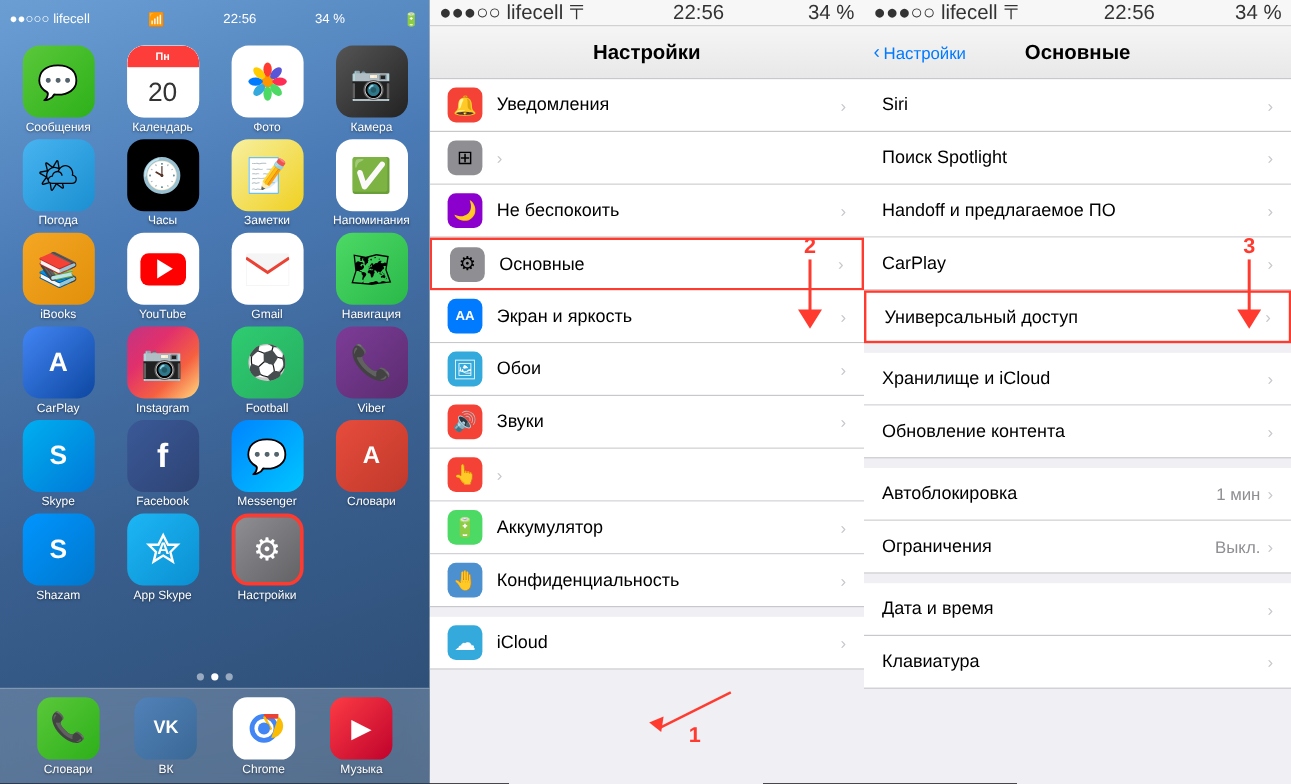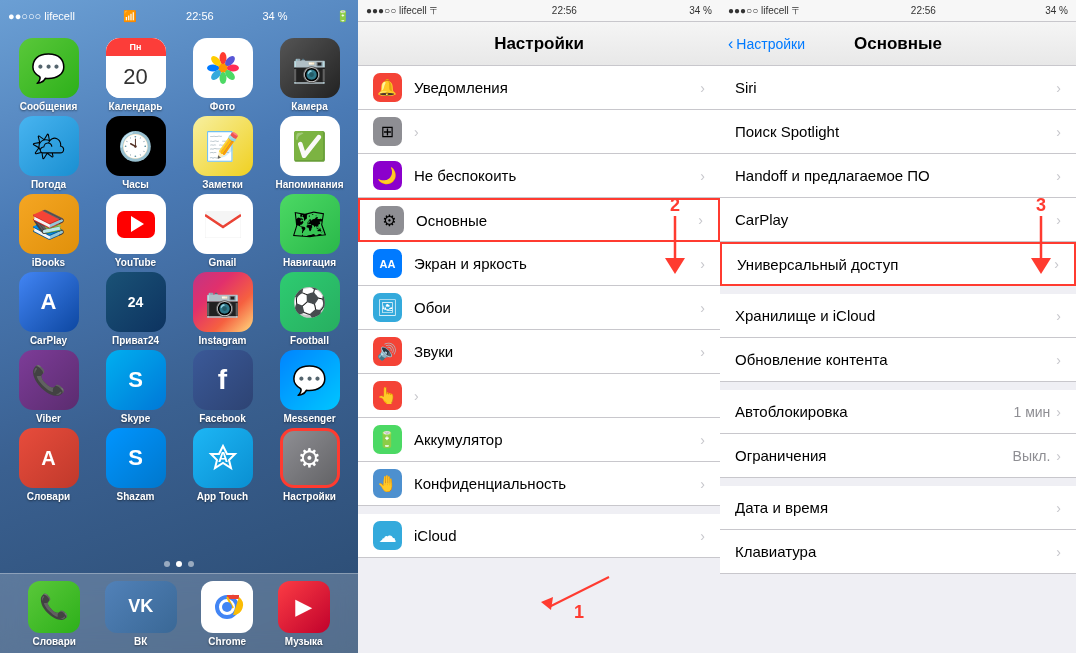--- a/index.html
+++ b/index.html
@@ -82,21 +82,20 @@
       overflow: hidden;
       flex-shrink: 0;
     }
 
     .app-label {
       font-size: 10px;
       color: #fff;
       text-align: center;
       text-shadow: 0 1px 2px rgba(0,0,0,0.5);
       line-height: 1.1;
-      font-weight: bold;
     }
 
     
     .icon-messages { background: linear-gradient(135deg, #5ac83a, #2db01a); }
     .icon-calendar { background: #fff; color: #333; }
     .icon-photos { background: #fff; }
     .icon-camera { background: linear-gradient(135deg, #555, #222); }
     .icon-weather { background: linear-gradient(135deg, #48b4f0, #1a8fd1); }
     .icon-clock { background: #000; }
     .icon-notes { background: linear-gradient(135deg, #f7f0a0, #f0d020); }
@@ -157,21 +156,21 @@
     .phone2 { width: 362px; }
     .phone3 { width: 356px; }
 
     .ios-header {
       height: 22px;
       background: #f7f7f7;
       display: flex;
       align-items: center;
       justify-content: space-between;
       padding: 0 8px;
-      font-size: 10px;
+      font-size: 17px;
       color: #333;
       border-bottom: 0.5px solid #c8c7cc;
     }
 
     .settings-nav {
       height: 44px;
       background: linear-gradient(180deg, #f5f5f5, #e8e8e8);
       border-bottom: 0.5px solid #c8c7cc;
       display: flex;
       align-items: center;
@@ -257,21 +256,21 @@
     .si-sounds { background: #f44336; }
     .si-touchid { background: #f44336; }
     .si-battery { background: #4cd964; }
     .si-privacy { background: #4d90cf; }
     .si-icloud { background: #34aadc; }
 
     
     .calendar-icon-inner {
       width: 60px;
       height: 60px;
-      border-radius: 4px;
+      border-radius: 14px;
       background: #fff;
       display: flex;
       flex-direction: column;
       overflow: hidden;
     }
     .cal-top {
       background: #fc3d39;
       height: 18px;
       display: flex;
       align-items: center;
@@ -383,24 +382,20 @@
       <div class="app-item">
         <div class="app-icon icon-navigation">🗺</div>
         <span class="app-label">Навигация</span>
       </div>
 
       <div class="app-item">
         <div class="app-icon icon-adsense" style="color:#fff;font-weight:bold;font-size:22px;">A</div>
         <span class="app-label">CarPlay</span>
       </div>
       <div class="app-item">
-        <div class="app-icon icon-privat24" style="color:#fff;font-weight:bold;font-size:14px;">24</div>
-        <span class="app-label">Приват24</span>
-      </div>
-      <div class="app-item">
         <div class="app-icon icon-instagram">📷</div>
         <span class="app-label">Instagram</span>
       </div>
       <div class="app-item">
         <div class="app-icon icon-football">⚽</div>
         <span class="app-label">Football</span>
       </div>
 
       <div class="app-item">
         <div class="app-icon icon-viber" style="color:#fff;">📞</div>
@@ -427,41 +422,41 @@
         <div class="app-icon icon-shazam" style="color:#fff;font-size:22px;font-weight:bold;">S</div>
         <span class="app-label">Shazam</span>
       </div>
       <div class="app-item">
         <div class="app-icon icon-appstore" style="color:#fff;">
           <svg width="32" height="32" viewBox="0 0 32 32">
             <path d="M16 4 L20 12 L28 12 L22 18 L24 26 L16 21 L8 26 L10 18 L4 12 L12 12 Z" fill="none" stroke="#fff" stroke-width="2"></path>
             <text x="16" y="20" text-anchor="middle" fill="#fff" font-size="14" font-weight="bold">A</text>
           </svg>
         </div>
-        <span class="app-label">App Touch</span>
+        <span class="app-label">App Skype</span>
       </div>
       <div class="app-item" style="position:relative;">
         <div class="app-icon icon-settings highlighted" style="color:#fff;font-size:26px;">⚙</div>
         <span class="app-label">Настройки</span>
       </div>
     </div>
 
     <div class="page-dots">
       <div class="dot"></div>
       <div class="dot active"></div>
       <div class="dot"></div>
     </div>
 
     <div class="dock">
       <div class="dock-item">
         <div class="app-icon icon-messages" style="width:52px;height:52px;font-size:24px;border-radius:12px;">📞</div>
         <span class="app-label">Словари</span>
       </div>
       <div class="dock-item">
-        <div class="app-icon" style="width:72px;height:52px;background:linear-gradient(135deg,#5181b8,#3a6896);color:#fff;font-size:18px;font-weight:bold;border-radius:12px;">VK</div>
+        <div class="app-icon" style="width:52px;height:52px;background:linear-gradient(135deg,#5181b8,#3a6896);color:#fff;font-size:15px;font-weight:bold;border-radius:12px;">VK</div>
         <span class="app-label">ВК</span>
       </div>
       <div class="dock-item">
         <div class="app-icon" style="width:52px;height:52px;background:#fff;border-radius:12px;display:flex;align-items:center;justify-content:center;">
           <svg width="36" height="36" viewBox="0 0 36 36">
             <circle cx="18" cy="18" r="18" fill="#fff"></circle>
             <circle cx="18" cy="18" r="10" fill="none" stroke="#4285f4" stroke-width="4"></circle>
             <path d="M18 8 L30 8" stroke="#ea4335" stroke-width="4"></path>
             <path d="M18 8 L24 19" stroke="#fbbc04" stroke-width="2"></path>
             <circle cx="18" cy="18" r="5" fill="#4285f4"></circle>

